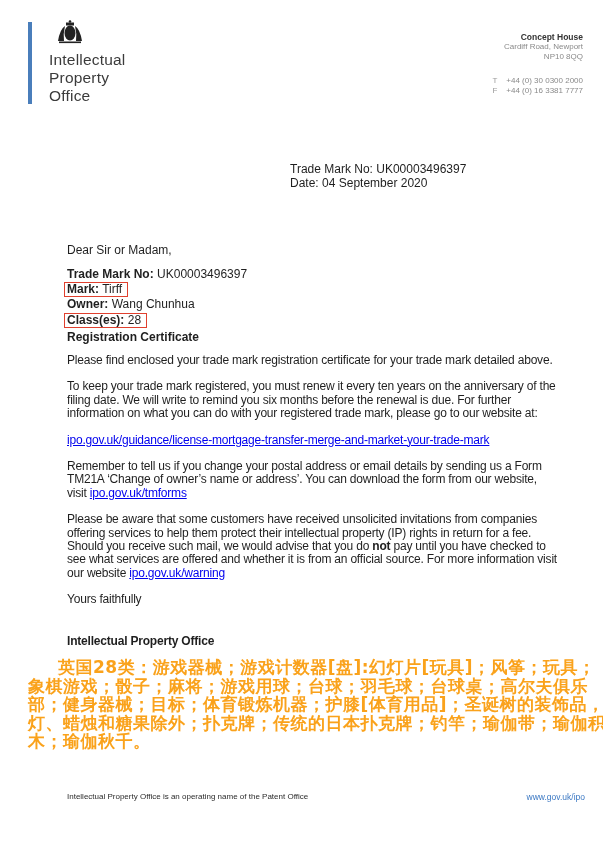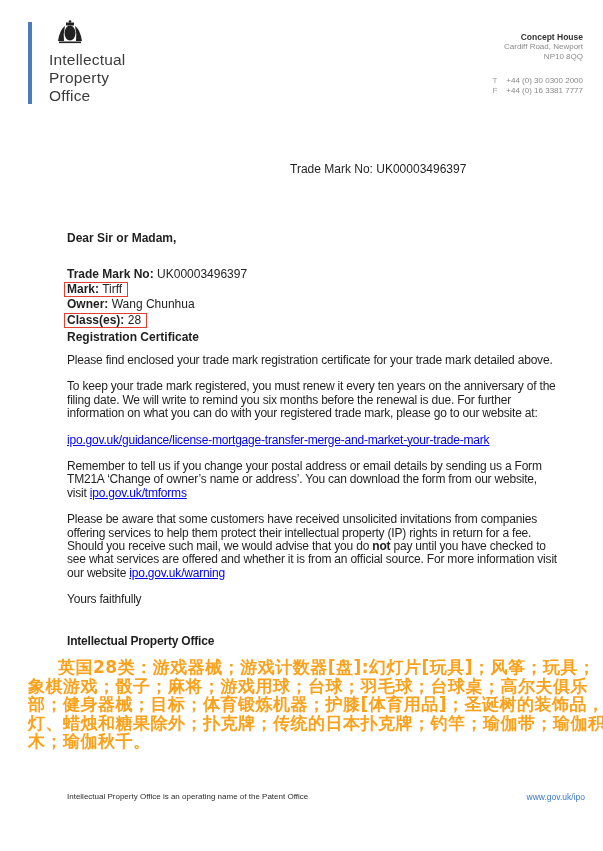--- a/index.html
+++ b/index.html
@@ -19,21 +19,21 @@
   .contact-line { font-size:8px; line-height:10px; color:#8a8a8a; }
   .contact-line.first { font-weight:bold; color:#333; font-size:8.5px;margin-top:8px; }
   .phones { margin-top:14px; }
   .phone-row { display:flex; justify-content:flex-end; gap:9px; font-size:8px; line-height:10px; color:#8a8a8a; }
   .phone-label { color:#9a9a9a; }
 
   
   .recipient { position:absolute; left:67px; top:162px; font-size:12px; line-height:14.4px; }
   .reference { position:absolute; left:290px; top:162px; font-size:12px; line-height:14.4px; }
 
-  .salutation { position:absolute; left:67px; top:231px; font-size:12px;font-weight:bold; }
+  .salutation { position:absolute; left:67px; top:243px; font-size:12px; }
 
   .details { position:absolute; left:67px; top:267px; font-size:12px; }
   .details .row { height:15.2px; line-height:15.2px; }
   .details .lbl { font-weight:bold; }
   .red-box { display:inline-block; border:1px solid #E0402E; padding:0 5px 0 2px; margin-left:-3px; line-height:13px; }
 
   .heading { position:absolute; left:67px; top:330px; font-size:12px; font-weight:bold; }
 
   
   .letter-body { position:absolute; left:67px; top:354px; width:492px; font-size:12px; line-height:13.4px; letter-spacing:-0.2px; }
@@ -92,20 +92,24 @@
       </div>
     </div>
   </div>
 
 
   <div class="reference">
     <div>
       <span>Trade Mark No:</span>
       <span>UK00003496397</span>
     </div>
+    <div>
+      <span>Date:</span>
+      <span>04 September 2020</span>
+    </div>
   </div>
 
   <div class="salutation">Dear Sir or Madam,</div>
 
   <div class="details">
     <div class="row">
       <span class="lbl">Trade Mark No:</span>
       <span>UK00003496397</span>
     </div>
     <div class="row">

